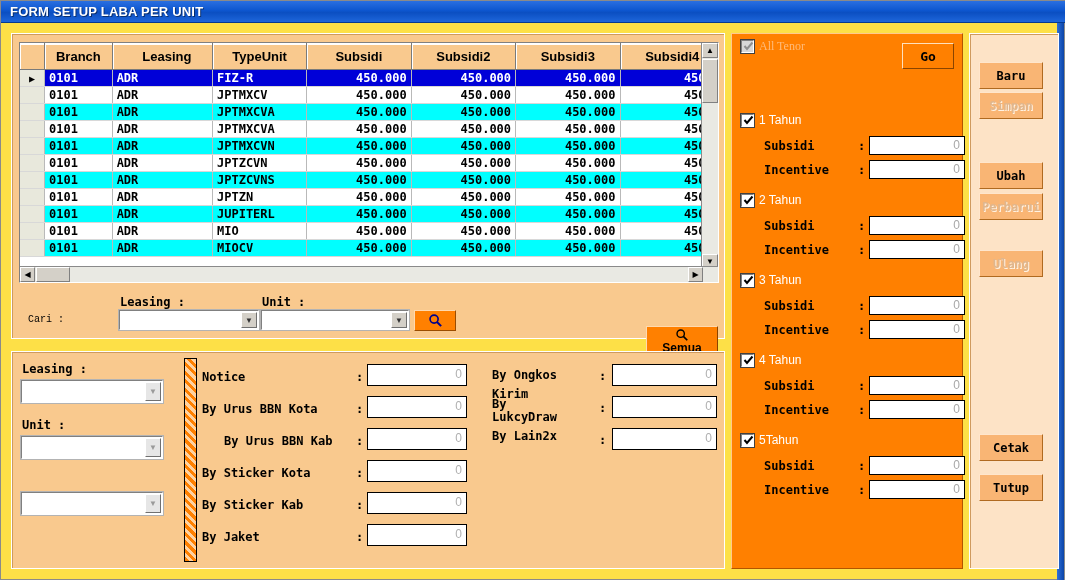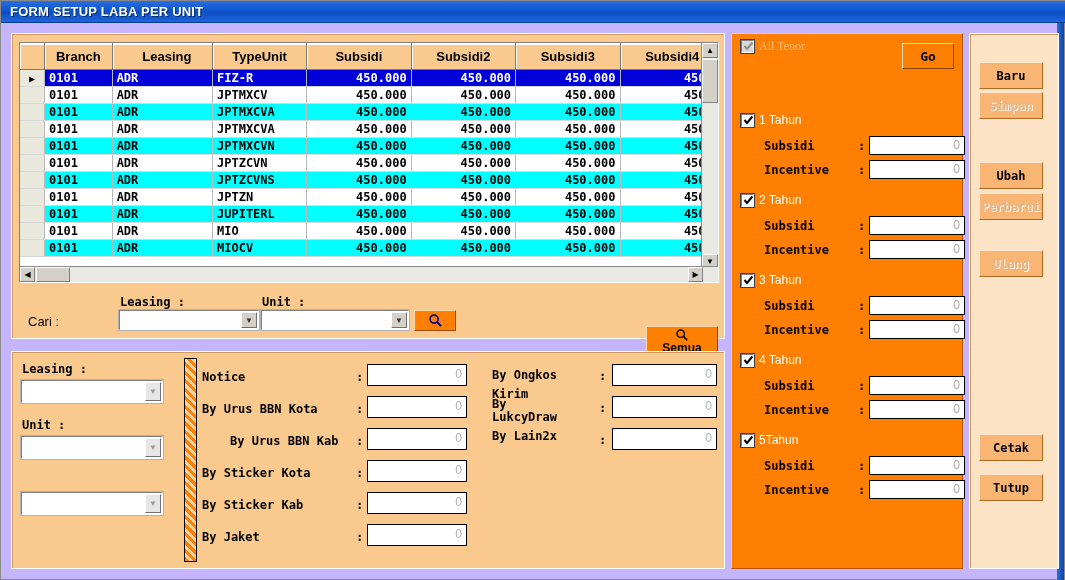--- a/index.html
+++ b/index.html
@@ -5,21 +5,21 @@
   * { box-sizing: border-box; margin: 0; padding: 0; }
   html, body {
     width: 1065px; height: 580px;
     background: #ffffff;
     font-family: "Liberation Sans", sans-serif;
     overflow: hidden;
   }
   #app {
     position: relative;
     width: 1065px; height: 580px;
-    background: #c4b5fd;
+    background: #fde047;
     border: 1px solid #8a8a8a;
   }
 
   
   #titlebar {
     position: absolute; left: 0; top: 0;
     width: 1065px; height: 22px;
     background: linear-gradient(to bottom, #2a6fe0 0%, #0d56cf 45%, #0b4fc2 55%, #1e66da 100%);
     border-bottom: 1px solid #063a91;
   }
@@ -122,22 +122,22 @@
     border-right: 1px solid #808080; border-bottom: 1px solid #808080;
   }
 
   
   #cariwrap { position: absolute; left: 7px; top: 258px; width: 700px; height: 42px; }
   .lbl-mono {
     font-family: "DejaVu Sans Mono", monospace;
     font-weight: bold; font-size: 12px; color: #000;
   }
   .lbl-sans {
-    font-family: Liberation Sans, sans-serif;
-    font-size: 13px; color: #000;
+    font-family: Liberation Mono, monospace;
+    font-size: 10px; color: #000;
   }
   .combo {
     position: absolute;
     background: #ffffff;
     border-top: 1px solid #808080; border-left: 1px solid #808080;
     border-right: 1px solid #fff; border-bottom: 1px solid #fff;
     outline: 1px solid #b3b3b3;
   }
   .combo .arw {
     position: absolute; right: 1px; top: 1px; bottom: 1px; width: 16px;
@@ -459,21 +459,21 @@
         <div class="lbl-mono" style="position: absolute; left: 190px; top: 18px;">Notice</div>
         <div class="lbl-mono" style="position: absolute; left: 344px; top: 18px;">:</div>
         <div class="fld" style="left: 355px; top: 12px; width: 100px; height: 22px;">
           <span class="z">0</span>
         </div>
         <div class="lbl-mono" style="position: absolute; left: 190px; top: 50px;">By Urus BBN Kota</div>
         <div class="lbl-mono" style="position: absolute; left: 344px; top: 50px;">:</div>
         <div class="fld" style="left: 355px; top: 44px; width: 100px; height: 22px;">
           <span class="z">0</span>
         </div>
-        <div class="lbl-mono" style="position: absolute; left: 202px; top: 82px; padding-left: 16px;">By Urus BBN Kab</div>
+        <div class="lbl-mono" style="position: absolute; left: 196px; top: 82px; padding-left: 16px;">By Urus BBN Kab</div>
         <div class="lbl-mono" style="position: absolute; left: 344px; top: 82px;">:</div>
         <div class="fld" style="left: 355px; top: 76px; width: 100px; height: 22px;">
           <span class="z">0</span>
         </div>
         <div class="lbl-mono" style="position: absolute; left: 190px; top: 114px;">By Sticker Kota</div>
         <div class="lbl-mono" style="position: absolute; left: 344px; top: 114px;">:</div>
         <div class="fld" style="left: 355px; top: 108px; width: 100px; height: 22px;">
           <span class="z">0</span>
         </div>
         <div class="lbl-mono" style="position: absolute; left: 190px; top: 146px;">By Sticker Kab</div>

